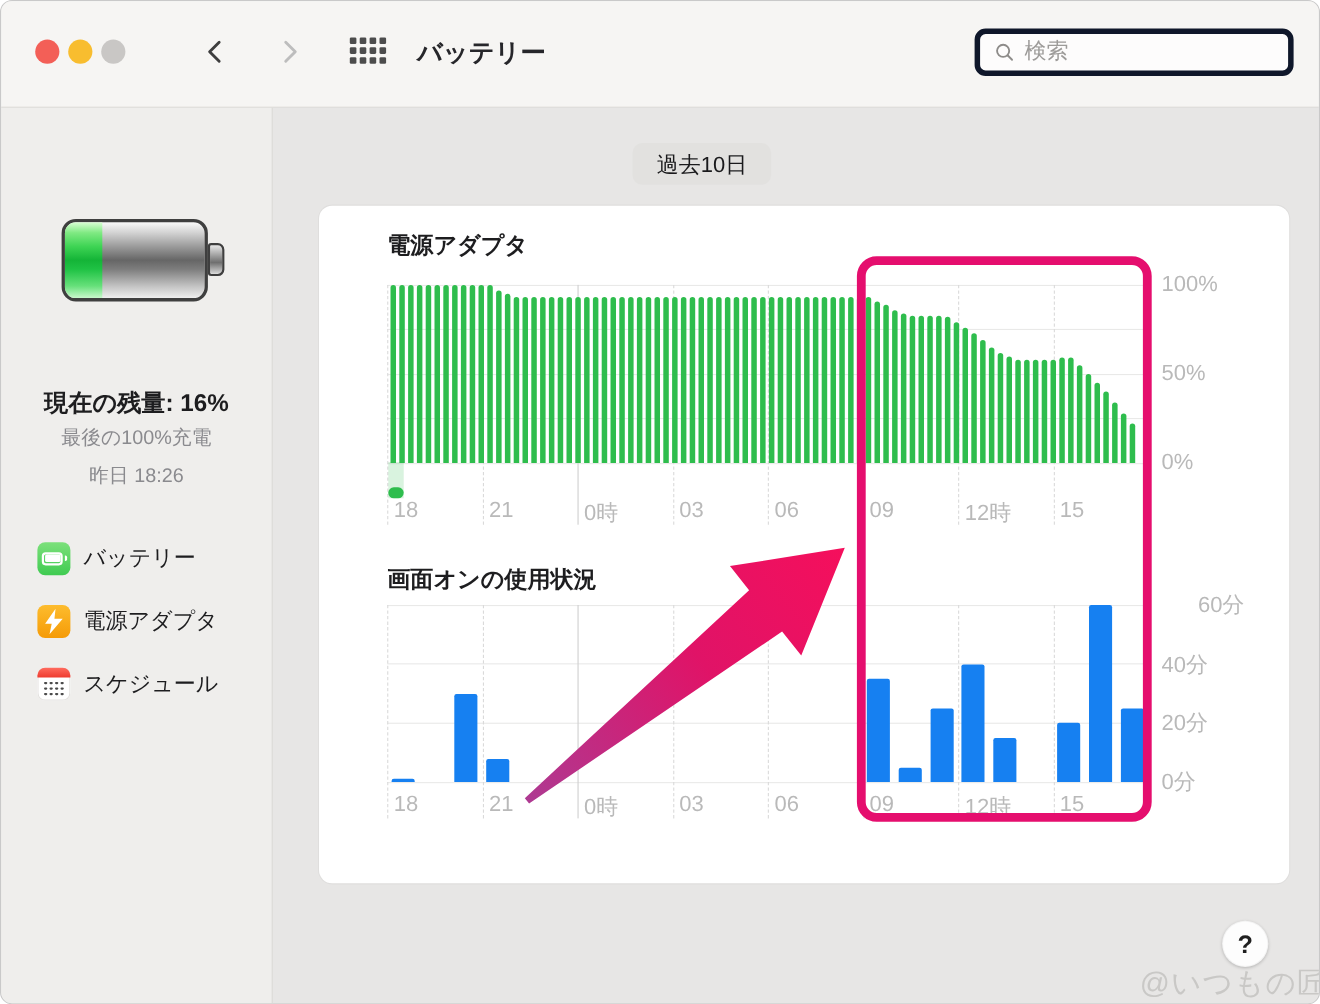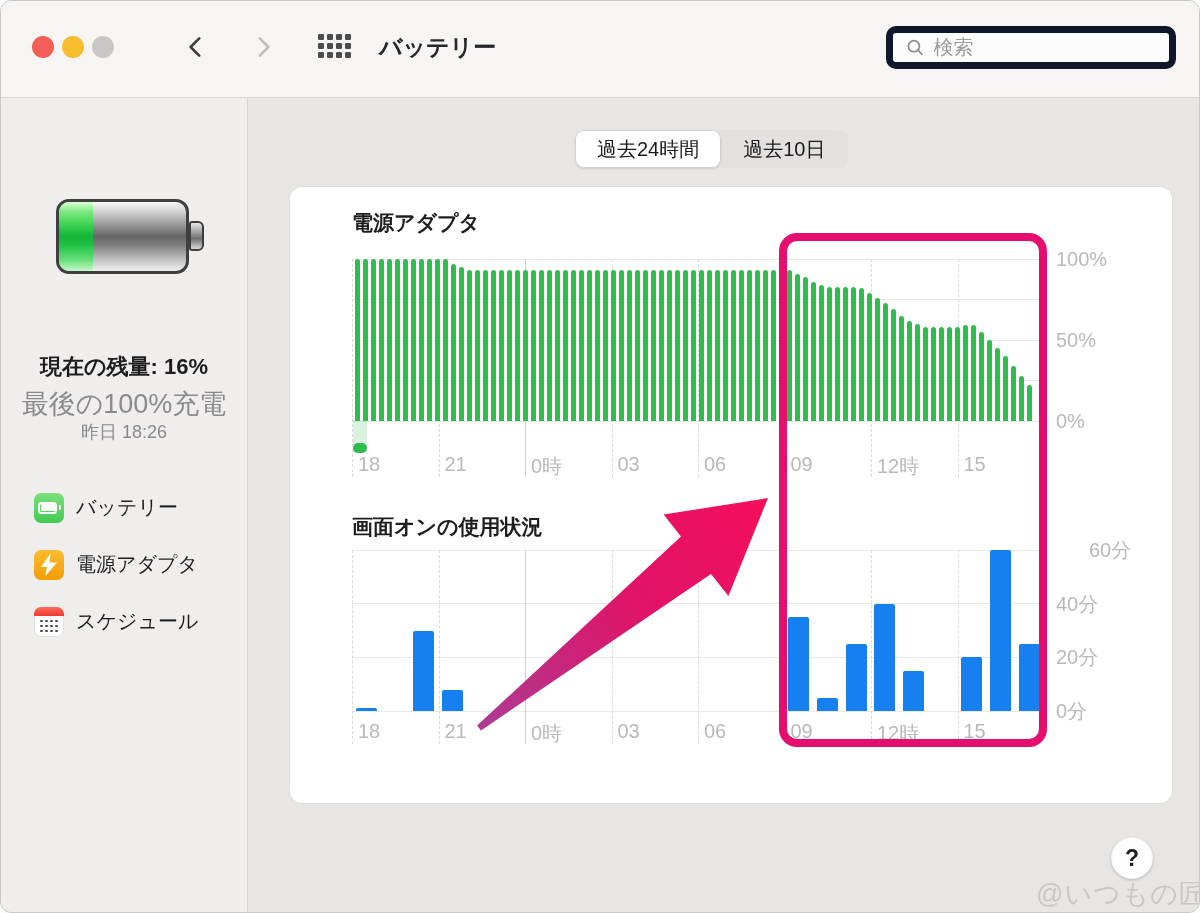--- a/index.html
+++ b/index.html
@@ -15,42 +15,42 @@
   .light.red { background:#f35f57; }
   .light.yellow { background:#f8bd2f; }
   .light.gray { background:#c9c7c5; }
   .navbtn { position:absolute; top:30px; width:34px; height:32px; display:flex; align-items:center; justify-content:center; }
   .navbtn.back { left:178px; }
   .navbtn.fwd { left:245px; }
   .grid-icon { position:absolute; left:317px; top:33px; display:grid; grid-template-columns:repeat(4,5.5px); grid-template-rows:repeat(3,5.5px); gap:3.5px; }
   .grid-icon span { background:#4c4c4c; border-radius:1.2px; }
   .win-title { position:absolute; left:378px; top:31px; font-size:23px; font-weight:700; color:#26262a; }
   .search { position:absolute; left:885px; top:25px; width:290px; height:43px; background:rgba(255,255,255,0.72);
-    border:7px solid #0f172a; border-radius:10px; display:flex; align-items:center; padding:0 12px; }
+    border:5px solid #0f172a; border-radius:10px; display:flex; align-items:center; padding:0 12px; }
   .search input { border:none; outline:none; background:transparent; font-size:20px; color:#333; width:100%;
     font-family:"Liberation Sans","DejaVu Sans",sans-serif; }
   .search input::placeholder { color:#9d9b99; }
 
   
   .content-row { display:flex; height:815px; }
   .sidebar { position:relative; width:247px; background:#efeeec; border-right:1px solid #d8d6d4; }
   .main { position:relative; flex:1; background:#e7e6e5; }
 
   
   .bat-body { position:absolute; left:55px; top:101px; width:133px; height:75px;
     border:3px solid #3f3f3f; border-radius:13px;
     background:linear-gradient(180deg,#fafafa 0%,#d2d2d2 14%,#9b9b9b 32%,#666 50%,#7d7d7d 62%,#c2c2c2 84%,#efefef 100%);
     overflow:hidden; }
   .bat-green { position:absolute; left:0; top:0; bottom:0; width:27%;
     background:linear-gradient(180deg,#d9ffd4 0%,#7fe982 14%,#3ed454 32%,#14b437 50%,#1fc244 62%,#66e07a 84%,#c9f7cc 100%); }
   .bat-nub { position:absolute; left:188px; top:123px; width:15px; height:30px;
     border:2px solid #3f3f3f; border-radius:3px 6px 6px 3px;
     background:linear-gradient(180deg,#e8e8e8,#8d8d8d 45%,#6f6f6f 60%,#d9d9d9); }
   .sum-line1 { position:absolute; left:0; width:100%; top:254px; text-align:center; font-size:22px; font-weight:700; color:#1d1d1f; }
-  .sum-line2 { position:absolute; left:0; width:100%; top:288px; text-align:center; font-size:27px; color:#8a8a8e; }
+  .sum-line2 { position:absolute; left:0; width:100%; top:288px; text-align:center; font-size:18px; color:#8a8a8e; }
   .sum-line3 { position:absolute; left:0; width:100%; top:322px; text-align:center; font-size:18px; color:#8a8a8e; }
 
   
   .nav { position:absolute; left:25px; top:386px; width:201px; }
   .nav-item { display:flex; align-items:center; height:47px; margin-bottom:10px; border-radius:9px; padding-left:8px; cursor:default; }
   .nav-item.selected { background:#dcdad8; }
   .app-icon { width:30px; height:30px; border-radius:7px; position:relative; flex-shrink:0; }
   .nav-label { margin-left:12px; font-size:20px; color:#1d1d1f; }
   .icon-usage { background:linear-gradient(180deg,#4a90f8,#2468ee); display:flex; align-items:flex-end; justify-content:center; gap:2px; padding-bottom:6px; }
   .icon-usage i { display:block; width:3.6px; background:#fff; border-radius:1.5px; }
@@ -184,21 +184,20 @@
                 <span></span>
               </span>
           </span>
           <span class="nav-label">スケジュール</span>
         </div>
       </div>
     </aside>
 
     <main class="main">
       <div class="seg">
-        <div class="seg-btn selected" id="tab0">過去24時間</div>
         <div class="seg-btn" id="tab1">過去10日</div>
       </div>
 
       <div class="card">
         <div class="chart-title t1">電源アダプタ</div>
         <div class="plot" id="chart-top">
             <div class="hline" style="top: 161.5px;"></div>
             <div class="hline" style="top: 121px;"></div>
             <div class="hline" style="top: 80.5px;"></div>
             <div class="hline" style="top: 40px;"></div>

